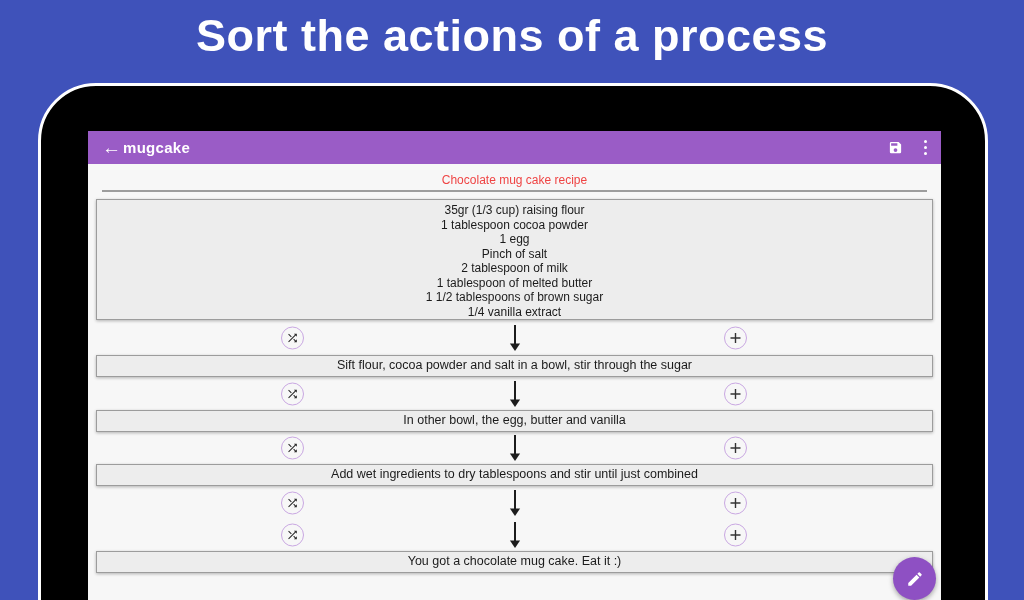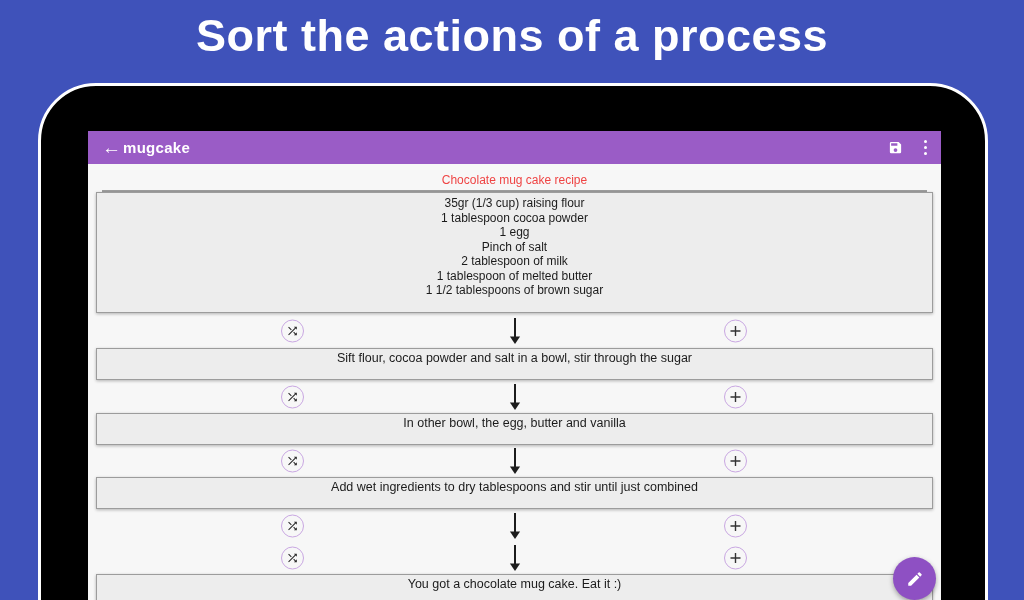--- a/index.html
+++ b/index.html
@@ -40,34 +40,34 @@
   .recipe-title {
     margin-top:9px; text-align:center; color:#ef4444; font-size:12px; height:14px;
   }
   .title-underline { margin:3px 6px 0 6px; height:2px; background:#9d9d9d; }
 
   .gbox {
     border:1px solid #9c9c9c; background:#EDEDED;
     box-shadow:0 1px 3px rgba(0,0,0,0.28);
     text-align:center; color:#1b1b1b;
   }
-  .ingredients { margin-top:0; height:121px; padding-top:3px; font-size:12px; }
+  .ingredients { margin-top:7px; height:121px; padding-top:3px; font-size:12px; }
   .ing-line { line-height:14.5px; white-space:nowrap; }
 
   .action-row { position:relative; display:flex; align-items:center; justify-content:center; }
   .h35{height:35px;} .h33{height:33px;} .h32{height:32px;}
   .circle-btn {
     position:absolute; top:50%; transform:translateY(-50%);
     width:23px; height:23px; border:1.5px solid #C9A7E2; border-radius:50%;
     display:flex; align-items:center; justify-content:center; background:transparent;
   }
   .shuffle-pos { left:185px; }
   .plus-pos { left:628px; }
 
-  .step-box { height:32px; line-height:19px; font-size:12.5px; }
+  .step-box { height:22px; line-height:19px; font-size:12.5px; }
 
   .fab {
     position:absolute; left:805px; top:426px; width:43px; height:43px;
     border-radius:50%; background:#8E50C3; z-index:5;
     display:flex; align-items:center; justify-content:center;
     box-shadow:0 2px 5px rgba(0,0,0,0.35);
   }
 </style>
 </head>
 <body>
@@ -103,20 +103,21 @@
       <div class="title-underline"></div>
 
       <div class="gbox ingredients">
         <div class="ing-line">35gr (1/3 cup) raising flour</div>
         <div class="ing-line">1 tablespoon cocoa powder</div>
         <div class="ing-line">1 egg</div>
         <div class="ing-line">Pinch of salt</div>
         <div class="ing-line">2 tablespoon of milk</div>
         <div class="ing-line">1 tablespoon of melted butter</div>
         <div class="ing-line">1 1/2 tablespoons of brown sugar</div>
+        <div class="ing-line">1/4 vanilla extract</div>
       </div>
 
       <div class="action-row h35">
         <span class="circle-btn shuffle-pos">
           <svg width="13" height="13" viewBox="0 0 24 24">
               <path fill="#2a2a2a" d="M10.59 9.17 5.41 4 4 5.41l5.17 5.17 1.42-1.41zM14.5 4l2.04 2.04L4 18.59 5.41 20 17.96 7.46 20 9.5V4h-5.5zm.33 9.41-1.41 1.41 3.13 3.13L14.5 20H20v-5.5l-2.04 2.04-3.13-3.13z"></path>
             </svg>
         </span>
         <svg width="16" height="26" viewBox="0 0 16 26">
             <line x1="8" y1="0" x2="8" y2="19" stroke="#1c1c1c" stroke-width="2"></line>

